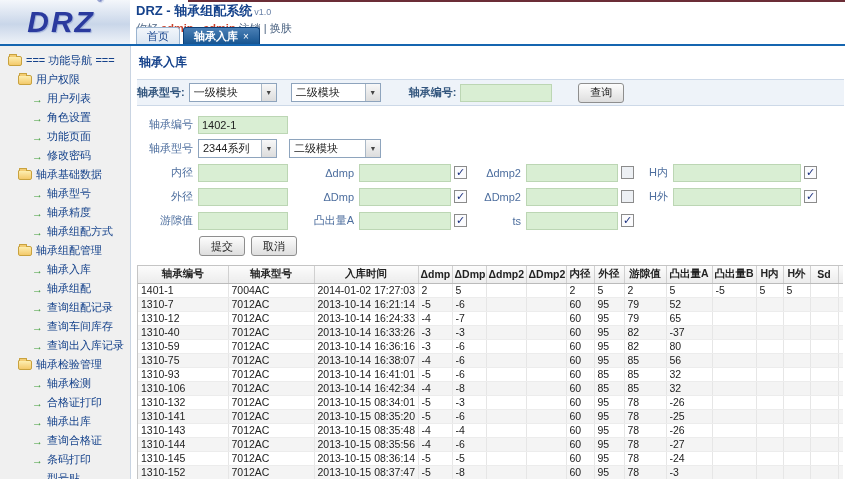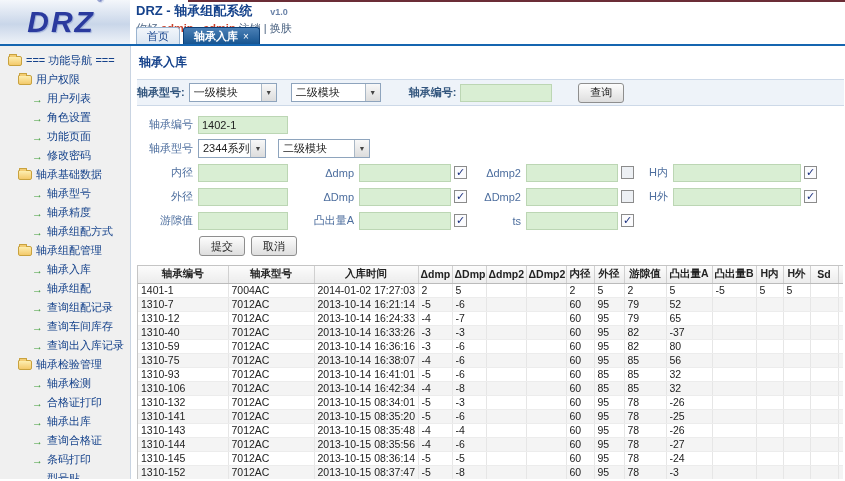--- a/index.html
+++ b/index.html
@@ -10,21 +10,21 @@
   .header { position:relative; width:845px; height:46px; background:#fff; border-bottom:2px solid #1565b0; }
   .header .top-strip { position:absolute; top:0; left:188px; right:0; height:2px; background:#6b2d36; }
   .logo { position:absolute; left:0; top:0; width:130px; height:44px;
     background:linear-gradient(180deg,#f4f7fb 0%,#c9d6e9 55%,#eef2f8 100%);
     display:flex; align-items:center; justify-content:center; }
   .logo-text { font-style:italic; font-weight:bold; font-size:30px; letter-spacing:2px;
     color:#2a3a9e; text-shadow:1px 1px 1px #9fb0d8; }
   .logo-reg { font-size:8px; color:#2a3a9e; vertical-align:top; position:relative; top:-10px; left:2px; font-style:normal;}
   .hdr-right { position:absolute; left:136px; top:2px; }
   .app-title { font-size:13px; font-weight:bold; color:#15428b; }
-  .app-version { font-size:9px; color:#6a82a8; font-weight:bold; margin-left:18px; }
+  .app-version { font-size:9px; color:#6a82a8; font-weight:normal; margin-left:2px; }
   .greeting { margin-top:1px; font-size:11px; color:#4a6280; }
   .greeting .uname { color:#c8402a; font-weight:bold; }
   .greeting a { color:#4a6280; text-decoration:none; }
   .tabs { position:absolute; left:136px; bottom:0; display:flex; align-items:center; }
   .tab { height:17px; line-height:16px; padding:0 10px; margin-right:3px; font-size:11px;
     border:1px solid #9ab4d0; border-bottom:none; border-radius:3px 3px 0 0;
     background:linear-gradient(180deg,#f2f6fb,#dbe6f2); color:#15428b; }
   .tab.active { background:linear-gradient(180deg,#4a7fb5,#175591); color:#fff; font-weight:bold;
     border-color:#0d4078; }
   .tab .close-x { margin-left:5px; font-weight:normal; font-size:10px; }
@@ -232,21 +232,21 @@
       <button class="btn">查询</button>
     </div>
 
     <div class="form-area">
       <div class="form-row">
         <span class="flbl">轴承编号</span>
         <input class="green-input" style="width: 90px;" value="1402-1">
       </div>
       <div class="form-row">
         <span class="flbl">轴承型号</span>
-        <span class="sel" style="width:68px">
+        <span class="sel" style="width:79px">
           <span class="sel-txt">2344系列</span>
             <span class="sel-dd">▼</span>
         </span>
         <span style="width:12px"></span>
         <span class="sel" style="width:92px">
           <span class="sel-txt">二级模块</span>
             <span class="sel-dd">▼</span>
         </span>
       </div>
       <div>

